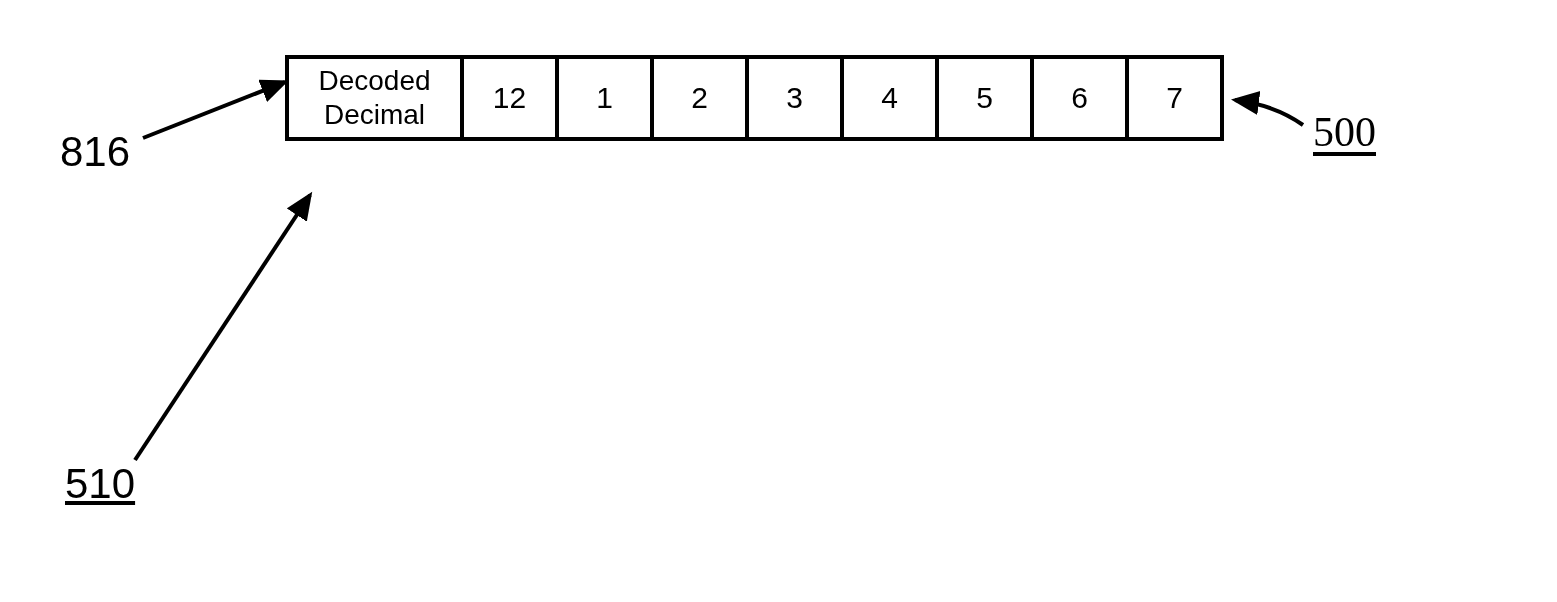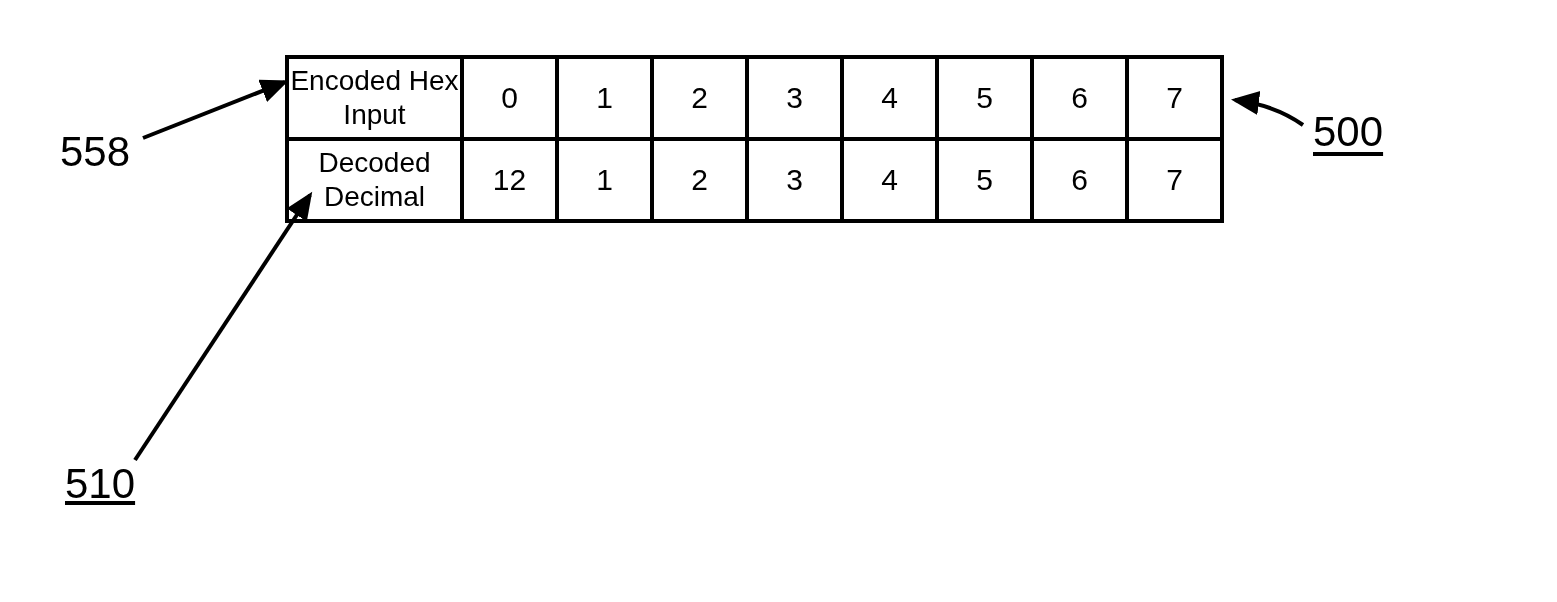--- a/index.html
+++ b/index.html
@@ -32,63 +32,50 @@
     .table td.cell {
       width: 95px;
     }
     .annotation {
       position: absolute;
       font-size: 42px;
       font-weight: 400;
     }
     .ann-505 { left: 60px; top: 128px; }
     .ann-510 { left: 65px; top: 460px; text-decoration: underline; }
-    .ann-500 { left: 1313px; top: 108px; text-decoration: underline; text-underline-offset: 6px; }
+    .ann-500 { left: 1313px; top: 108px; text-decoration: underline; text-underline-offset: 6px; font-family: Liberation Serif, serif; }
     svg.overlay {
       position: absolute;
       left: 0; top: 0;
       width: 1557px; height: 602px;
       pointer-events: none;
     }
   </style>
 </head>
 <body>
 
 <table class="table">
   <tbody>
-      <tr>
-    <td class="label">
-      <span>Encoded Hex Input</span>
-    </td>
-    <td class="cell">0</td>
-    <td class="cell">1</td>
-    <td class="cell">2</td>
-    <td class="cell">3</td>
-    <td class="cell">4</td>
-    <td class="cell">5</td>
-    <td class="cell">6</td>
-    <td class="cell">7</td>
-  </tr>
   <tr>
     <td class="label">
       <span>Decoded Decimal</span>
     </td>
     <td class="cell">12</td>
     <td class="cell">1</td>
     <td class="cell">2</td>
     <td class="cell">3</td>
     <td class="cell">4</td>
     <td class="cell">5</td>
     <td class="cell">6</td>
     <td class="cell">7</td>
   </tr>
 </tbody>
   </table>
 
-<div class="annotation ann-505">558</div>
+<div class="annotation ann-505">816</div>
 <div class="annotation ann-510">510</div>
 <div class="annotation ann-500">500</div>
 
 <svg class="overlay">
   <defs>
     <marker id="arrowhead" markerWidth="8" markerHeight="8" refX="6" refY="3" orient="auto">
       <polygon points="0 0, 7 3, 0 6" fill="#000"></polygon>
     </marker>
   </defs>
 

